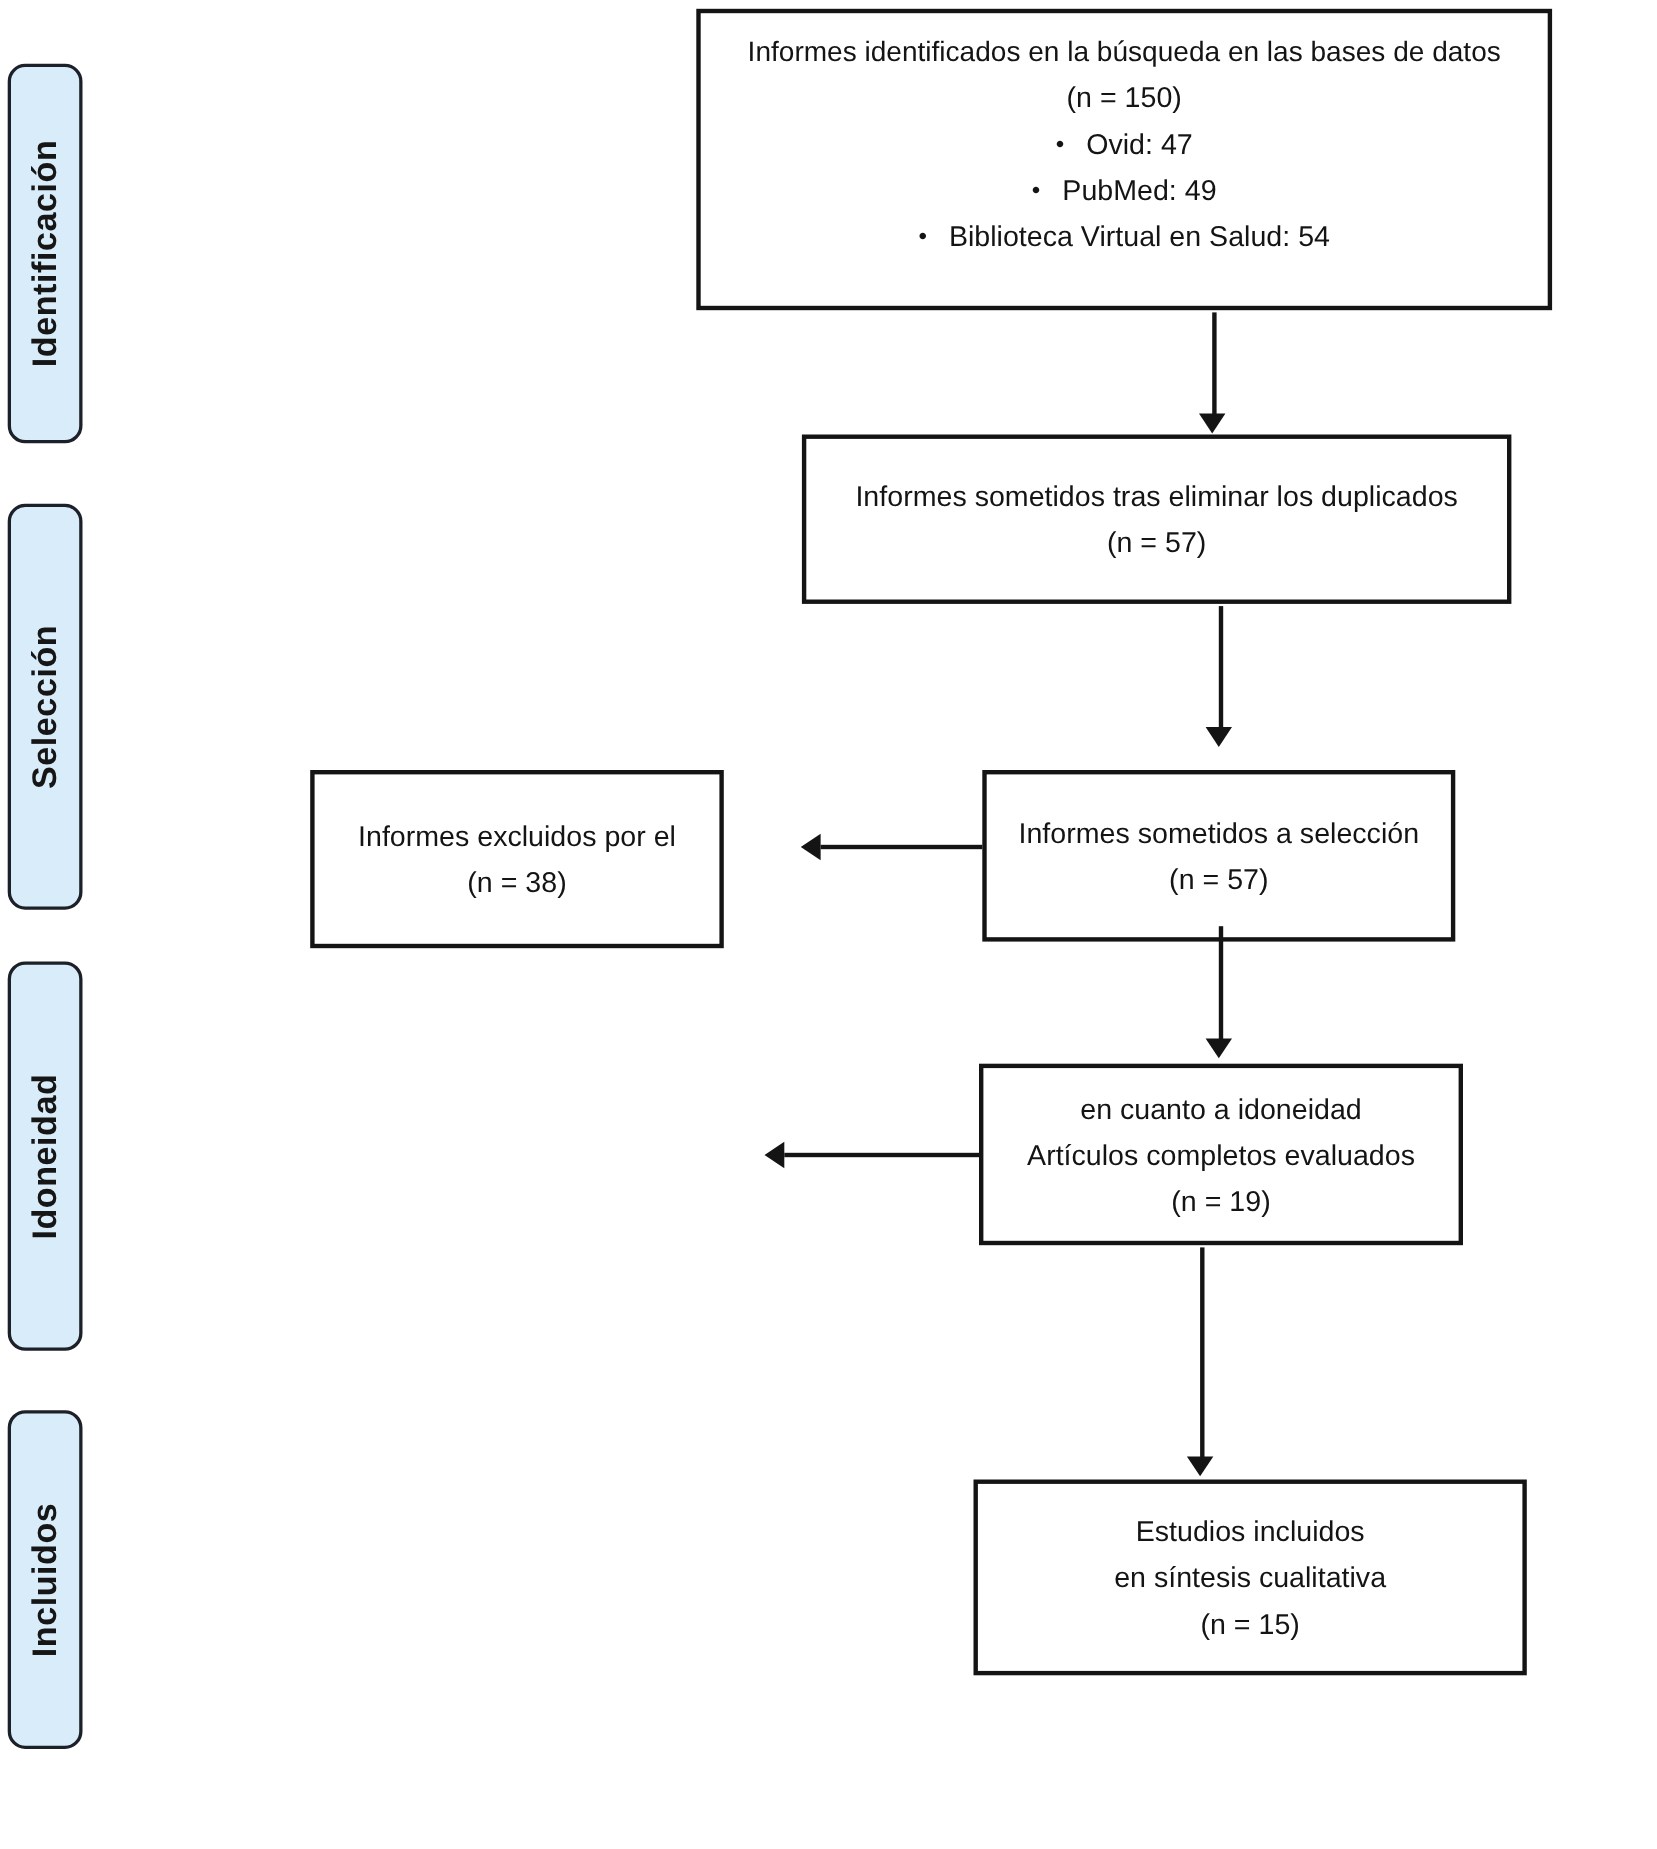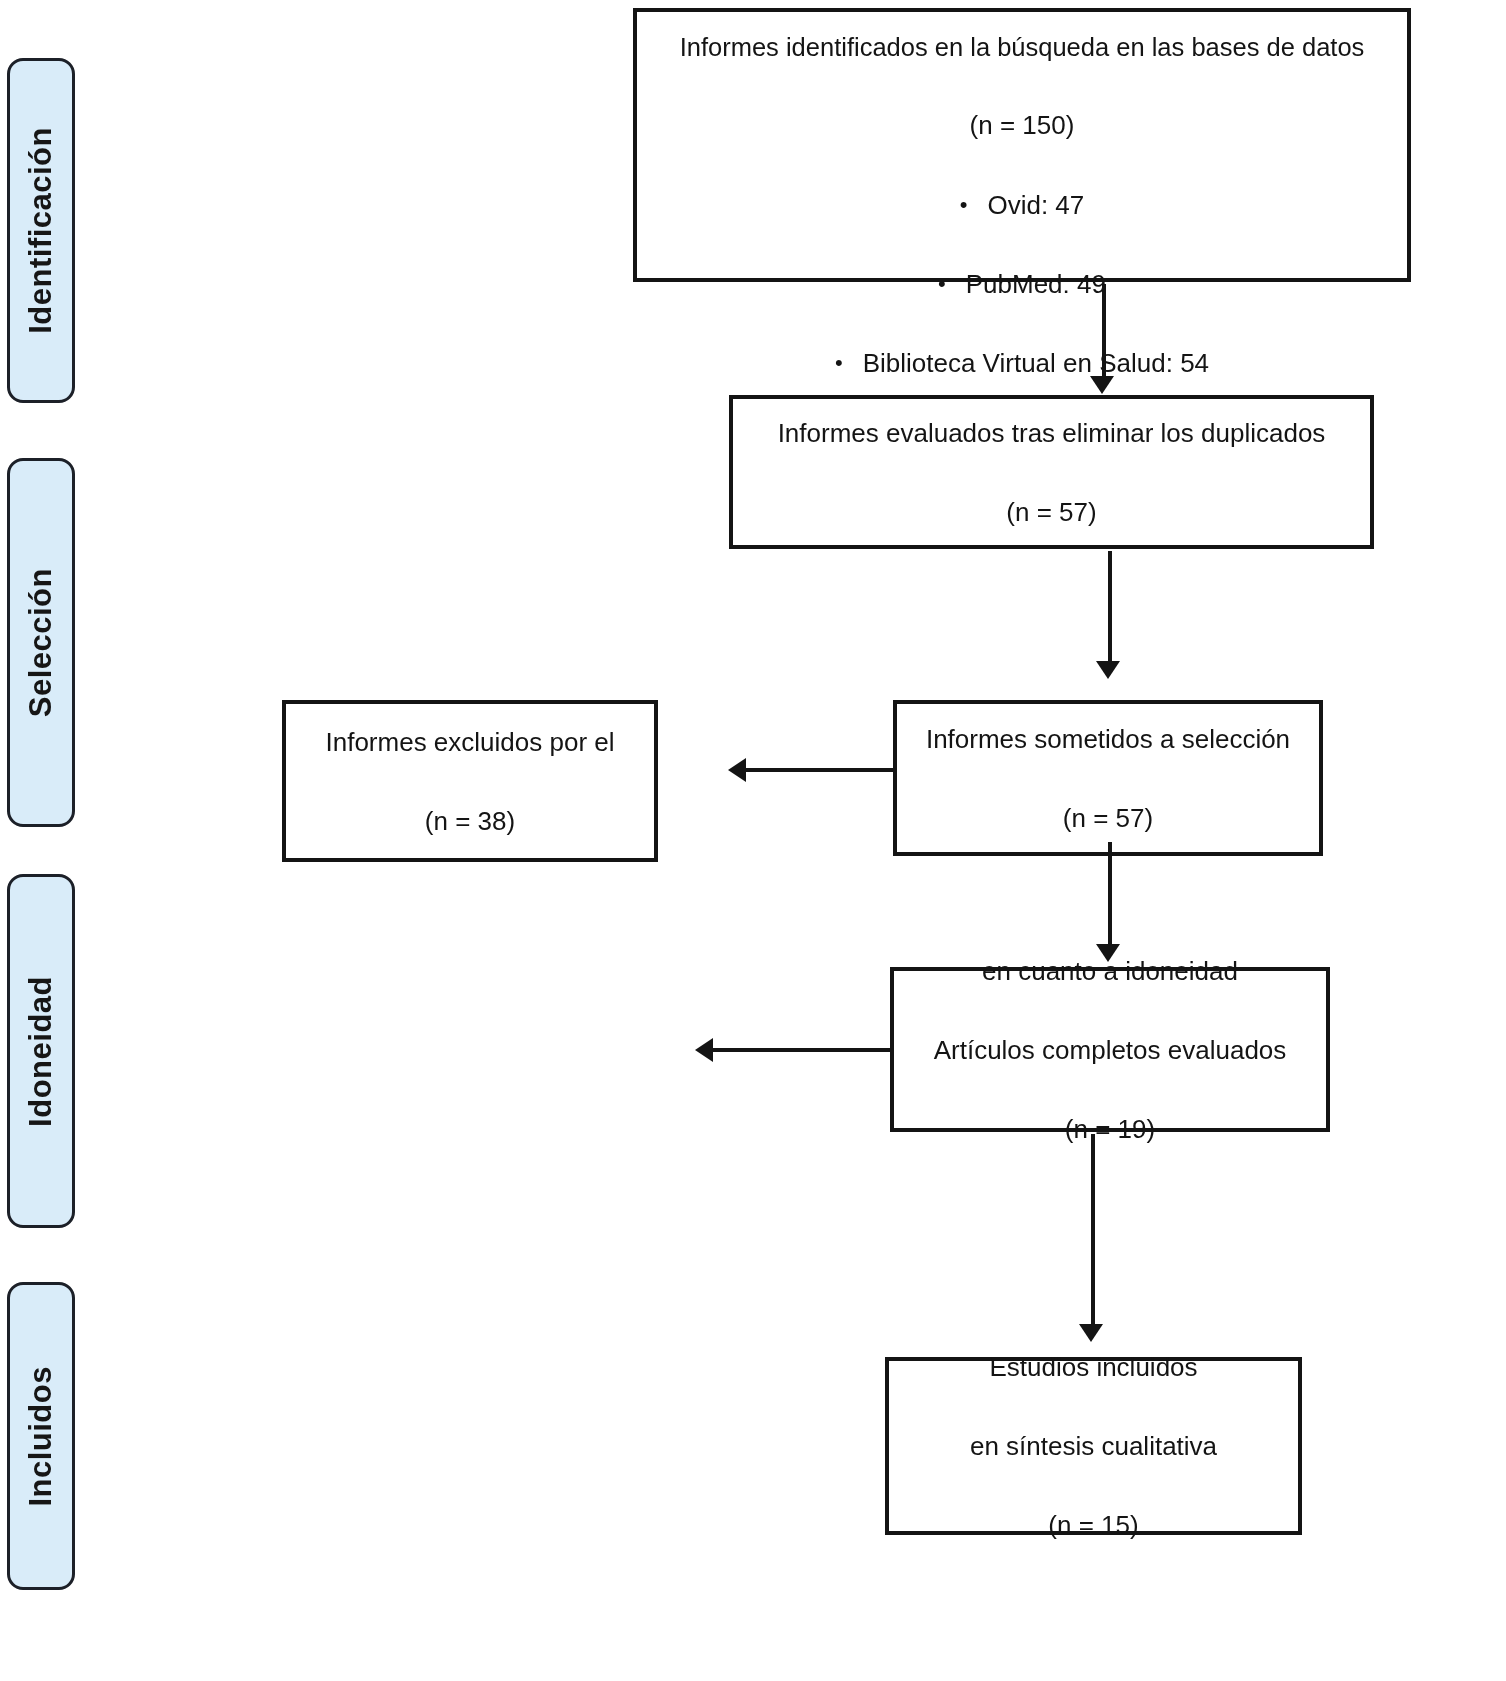--- a/index.html
+++ b/index.html
@@ -43,21 +43,20 @@
     border: 4px solid #141414;
     box-sizing: border-box;
     display: flex;
     flex-direction: column;
     justify-content: center;
     align-items: center;
     text-align: center;
     font-size: 26px;
     line-height: 42px;
     color: #141414;
-    gap: 37px;
   }
   .fbox .bline { width: 100%; }
   #box-identified { justify-content: flex-start; padding-top: 16px; }
   #box-identified .btitle { font-size: 25.5px; line-height: 38px; width: 100%; }
   #box-identified .bcount { line-height: 44px; text-align: center; }
   .bullet-row {
     display: flex;
     align-items: center;
     justify-content: center;
     line-height: 42px;
@@ -118,21 +117,21 @@
       <span>Biblioteca Virtual en Salud: 54</span>
     </div>
   </div>
 
   <div>
     <div class="stem-v" style="left:1102px; top:284px; height:94px;"></div>
     <div class="head-down" style="left:1090px; top:376px;"></div>
   </div>
 
   <div class="fbox" style="left:729px; top:395px; width:645px; height:154px;">
-    <div class="bline">Informes evaluados tras eliminar los duplicados</div>
+    <div class="bline">Informes sometidos tras eliminar los duplicados</div>
     <div class="bline">(n = 57)</div>
   </div>
 
   <div>
     <div class="stem-v" style="left:1108px; top:551px; height:112px;"></div>
     <div class="head-down" style="left:1096px; top:661px;"></div>
   </div>
 
   <div class="fbox" style="left:893px; top:700px; width:430px; height:156px;">
     <div class="bline">Informes sometidos a selección</div>
@@ -164,19 +163,19 @@
   <div>
     <div class="stem-h" style="left:713px; top:1048px; width:177px;"></div>
     <div class="head-left" style="left:695px; top:1038px;"></div>
   </div>
 
   <div>
     <div class="stem-v" style="left:1091px; top:1134px; height:192px;"></div>
     <div class="head-down" style="left:1079px; top:1324px;"></div>
   </div>
 
-  <div class="fbox" style="left:885px; top:1345px; width:417px; height:178px;margin-top:12px;">
+  <div class="fbox" style="left:885px; top:1345px; width:503px; height:178px;">
     <div class="bline">Estudios incluidos</div>
     <div class="bline">en síntesis cualitativa</div>
     <div class="bline">(n = 15)</div>
   </div>
 
 </div>
 
 </body></html>

